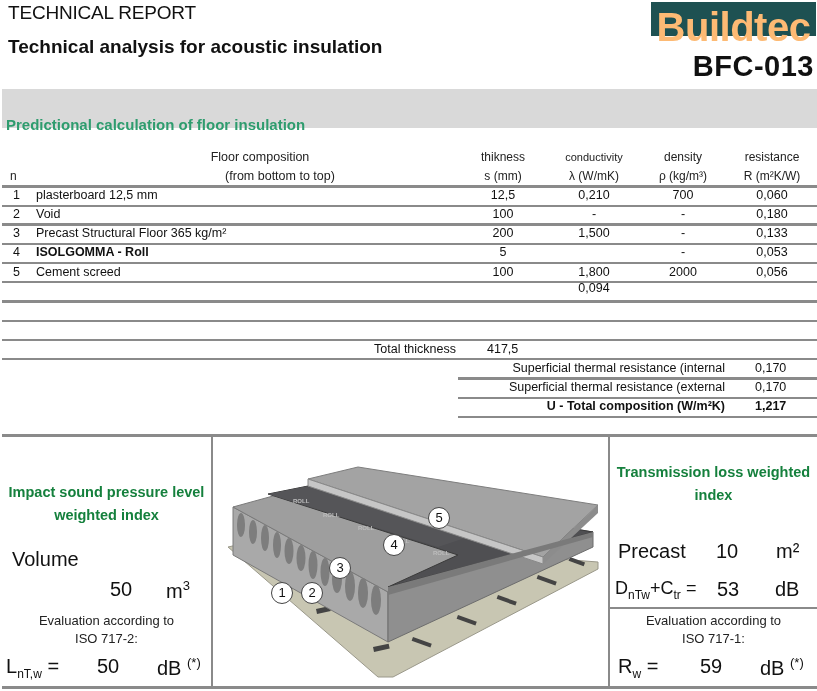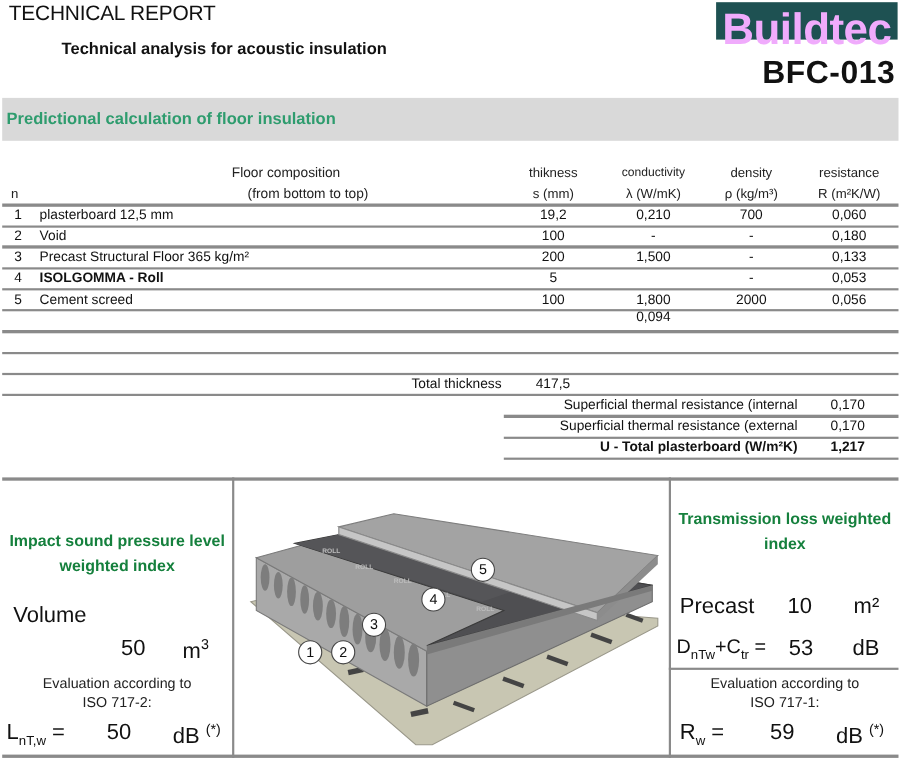--- a/index.html
+++ b/index.html
@@ -1,26 +1,26 @@
 <!DOCTYPE html>
 <html><head>
   <meta charset="utf-8">
   <style>
     * { box-sizing: border-box; margin: 0; padding: 0; }
     html, body { width: 817px; height: 691px; background: #ffffff; overflow: hidden; }
     body { font-family: "Liberation Sans", sans-serif; color: #111; position: relative; }
     .abs { position: absolute; }
 
     .report-kind { left: 8px; top: 2px; font-size: 19px; letter-spacing: -0.2px; color: #111; }
-    .report-title { left: 8px; top: 36px; font-size: 15px; font-weight: bold; color: #111; margin-left: 48px; }
-    .logo-box { left: 651px; top: 2px; width: 165px; height: 34px; background: #1e5152; color: #f0abfc; font-size: 40px; font-weight: bold; text-align: center; line-height: 50px; letter-spacing: -0.5px; }
+    .report-title { left: 8px; top: 36px; font-size: 19px; font-weight: bold; color: #111; }
+    .logo-box { left: 651px; top: 2px; width: 165px; height: 34px; background: #1e5152; color: #fdba74; font-size: 40px; font-weight: bold; text-align: center; line-height: 50px; letter-spacing: -0.5px; }
     .code { left: 651px; top: 50px; width: 165px; text-align: right; font-size: 29px; font-weight: bold; color: #111; letter-spacing: 0.5px; padding-right: 2px; }
 
     .section-band { left: 2px; top: 89px; width: 815px; height: 39px; background: #d9d9d9; }
-    .section-title { left: 6px; top: 100px; font-size: 15px; font-weight: bold; color: #2e9c6e; }
+    .section-title { left: 6px; top: 116px; font-size: 15px; font-weight: bold; color: #2e9c6e; }
 
     .th { font-size: 12px; color: #222; text-align: center; line-height: 17px; }
     .cell { font-size: 12.5px; color: #111; line-height: 19px; }
     .hline { position: absolute; height: 3px; background: #8a8a8a; }
     .hline.thin { height: 2px; }
 
     .num { text-align: center; }
     .right { text-align: right; }
     .bold { font-weight: bold; }
 
@@ -58,21 +58,21 @@
   <div class="abs th" style="left:645px; top:149px; width:76px;">density</div>
   <div class="abs th" style="left:645px; top:168px; width:76px;">ρ (kg/m³)</div>
 
   <div class="abs th" style="left:730px; top:149px; width:84px;">resistance</div>
   <div class="abs th" style="left:730px; top:168px; width:84px;">R (m²K/W)</div>
 
   <div class="hline" style="left:2px; top:185px; width:815px;"></div>
 
   <div class="abs cell" style="left:13px; top:186px;">1</div>
   <div class="abs cell" style="left:36px; top:186px;">plasterboard 12,5 mm</div>
-  <div class="abs cell num" style="left:468px; top:186px; width:70px;">19,2</div>
+  <div class="abs cell num" style="left:468px; top:186px; width:70px;">12,5</div>
   <div class="abs cell num" style="left:552px; top:186px; width:84px;">0,210</div>
   <div class="abs cell num" style="left:645px; top:186px; width:76px;">700</div>
   <div class="abs cell num" style="left:730px; top:186px; width:84px;">0,060</div>
   <div class="hline thin" style="left:2px; top:205px; width:815px;"></div>
 
   <div class="abs cell" style="left:13px; top:205px;">2</div>
   <div class="abs cell" style="left:36px; top:205px;">Void</div>
   <div class="abs cell num" style="left:468px; top:205px; width:70px;">100</div>
   <div class="abs cell num" style="left:552px; top:205px; width:84px;">-</div>
   <div class="abs cell num" style="left:645px; top:205px; width:76px;">-</div>
@@ -114,21 +114,21 @@
   <div class="hline thin" style="left:2px; top:358px; width:815px;"></div>
 
   <div class="abs cell right" style="left:460px; top:359px; width:265px;">Superficial thermal resistance (internal</div>
   <div class="abs cell" style="left:755px; top:359px;">0,170</div>
   <div class="hline" style="left:458px; top:377px; width:359px;"></div>
 
   <div class="abs cell right" style="left:460px; top:378px; width:265px;">Superficial thermal resistance (external</div>
   <div class="abs cell" style="left:755px; top:378px;">0,170</div>
   <div class="hline thin" style="left:458px; top:397px; width:359px;"></div>
 
-  <div class="abs cell right bold" style="left:460px; top:397px; width:265px;">U - Total plasterboard (W/m²K)</div>
+  <div class="abs cell right bold" style="left:460px; top:397px; width:265px;">U - Total composition (W/m²K)</div>
   <div class="abs cell bold" style="left:755px; top:397px;">1,217</div>
   <div class="hline thin" style="left:458px; top:416px; width:359px;"></div>
 </div>
 
 <div class="panel-border" style="left:2px; top:434px; width:815px; height:3px;"></div>
 <div class="panel-border" style="left:2px; top:686px; width:815px; height:3px;"></div>
 <div class="panel-border" style="left:211px; top:434px; width:2px; height:255px;"></div>
 <div class="panel-border" style="left:608px; top:434px; width:2px; height:255px;"></div>
 <div class="panel-border" style="left:608px; top:607px; width:209px; height:2px;"></div>
 

